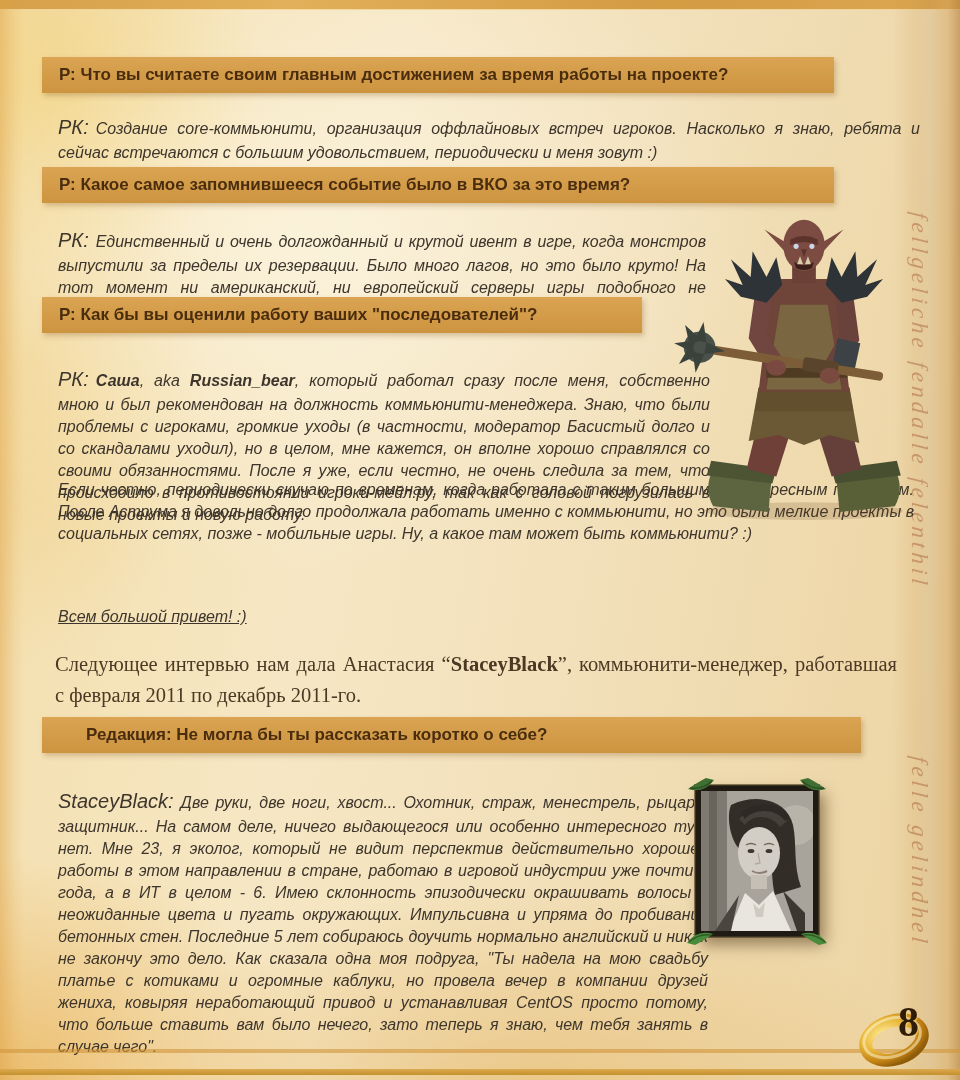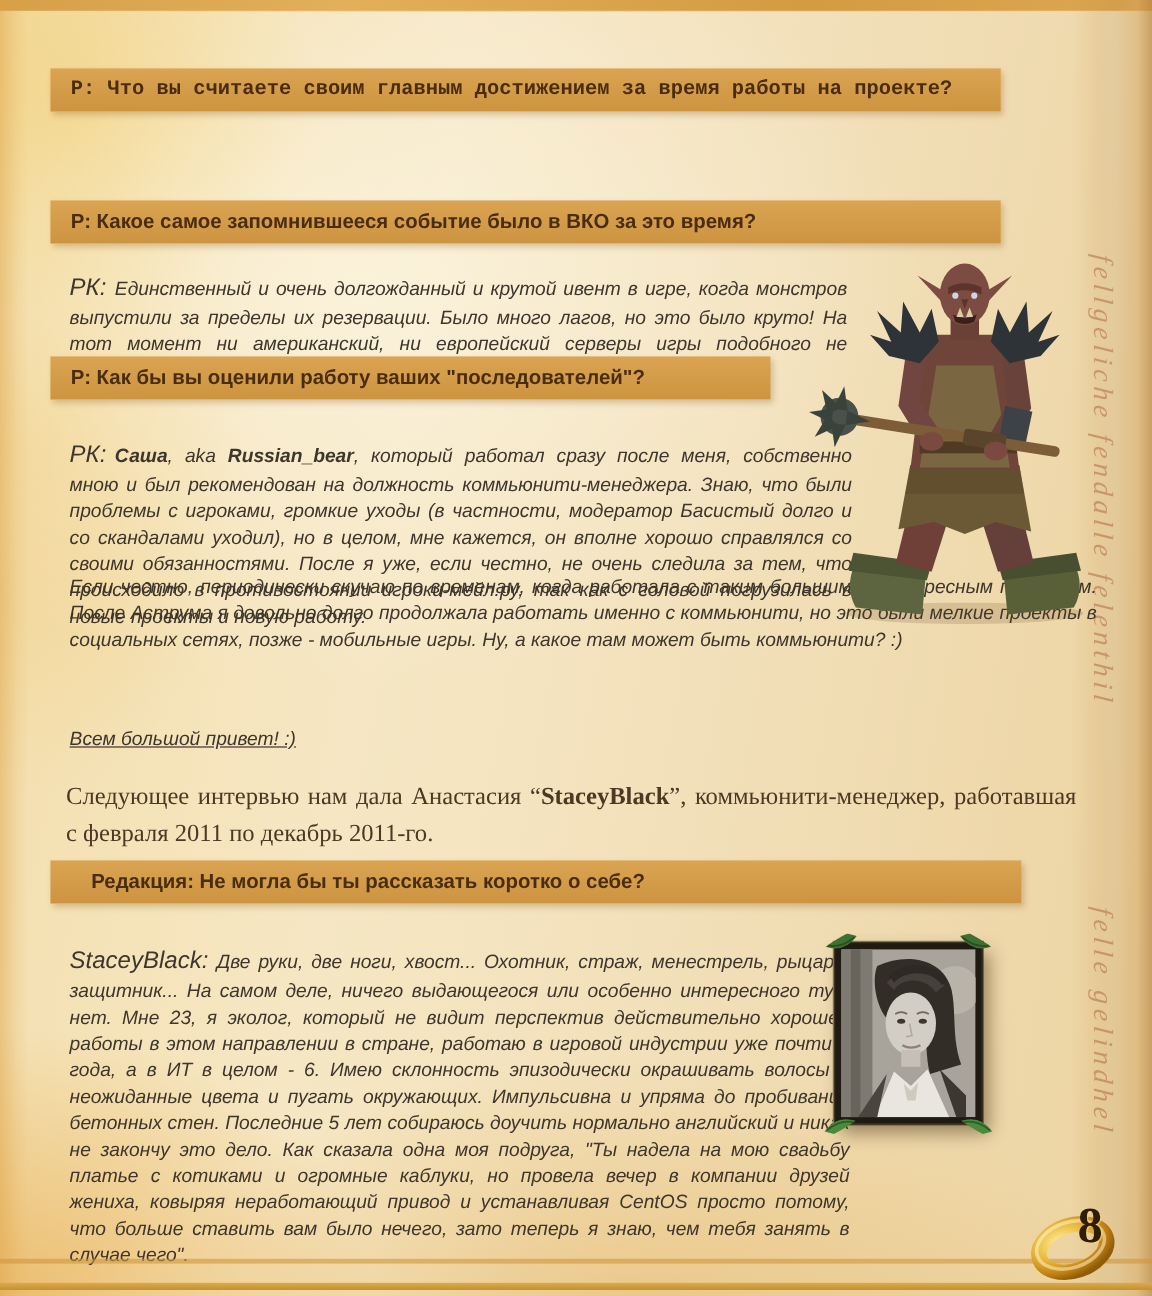--- a/index.html
+++ b/index.html
@@ -62,39 +62,42 @@
 
 <div id="page">
 
   <div class="top-strip"></div>
   <div class="left-band"></div>
   <div class="right-edge"></div>
 
   <div class="decor-script" style="left:906px;top:212px;height:450px;">fellgeliche fendalle felenthil</div>
   <div class="decor-script" style="left:906px;top:756px;height:240px;">felle gelindhel</div>
 
-  <div class="qbar" style="left:42px;top:57px;width:775px;font-family:Liberation Mono, monospace;">Р: Что вы считаете своим главным достижением за время работы на проекте?</div>
+  <div class="qbar" style="left:42px;top:57px;width:775px;">Р: Что вы считаете своим главным достижением за время работы на проекте?</div>
+  <p class="para" style="left:58px;top:98px;width:862px;">
+    <span class="speaker">РК:</span><span>Создание core-коммьюнити, организация оффлайновых встреч игроков. Насколько я знаю, ребята и сейчас встречаются с большим удовольствием, периодически и меня зовут :)</span>
+  </p>
 
   <div class="qbar" style="left:42px;top:167px;width:775px;">Р: Какое самое запомнившееся событие было в ВКО за это время?</div>
   <p class="para" style="left:58px;top:211px;width:648px;">
     <span class="speaker">РК:</span><span>Единственный и очень долгожданный и крутой ивент в игре, когда монстров выпустили за пределы их резервации. Было много лагов, но это было круто! На тот момент ни американский, ни европейский серверы игры подобного не проводили. Мы получили по башке от разработчиков, но оно того стоило :)</span>
   </p>
 
   <div class="qbar" style="left:42px;top:297px;width:583px;">Р: Как бы вы оценили работу ваших "последователей"?</div>
   <p class="para" style="left:58px;top:350px;width:652px;">
     <span class="speaker">РК:</span><b class="bname">Саша</b><span>, aka </span><b class="bname">Russian_bear</b><span>, который работал сразу после меня, собственно мною и был рекомендован на должность коммьюнити-менеджера. Знаю, что были проблемы с игроками, громкие уходы (в частности, модератор Басистый долго и со скандалами уходил), но в целом, мне кажется, он вполне хорошо справлялся со своими обязанностями. После я уже, если честно, не очень следила за тем, что происходило в противостоянии игроки-мейл.ру, так как с головой погрузилась в новые проекты и новую работу.</span>
   </p>
   <p class="para" style="left:58px;top:469px;width:856px;margin-top:10px;">Если честно, периодически скучаю по временам, когда работала с таким большим и интересным проектом. После Аструма я довольно долго продолжала работать именно с коммьюнити, но это были мелкие проекты в социальных сетях, позже - мобильные игры. Ну, а какое там может быть коммьюнити? :)</p>
   <p class="para" style="left:58px;top:590px;width:500px;text-decoration:underline;">Всем большой привет! :)</p>
 
   <p class="transition" style="left:55px;top:636px;width:842px;">
     <span>Следующее интервью нам дала Анастасия “</span><b>StaceyBlack</b><span>”, коммьюнити-менеджер, работавшая с февраля 2011 по декабрь 2011-го.</span>
   </p>
 
-  <div class="qbar" style="left:42px;top:717px;width:775px;padding-left:34px;">Редакция: Не могла бы ты рассказать коротко о себе?</div>
+  <div class="qbar" style="left:42px;top:717px;width:775px;padding-left:44px;">Редакция: Не могла бы ты рассказать коротко о себе?</div>
   <p class="para" style="left:58px;top:772px;width:650px;">
     <span class="speaker">StaceyBlack:</span><span>Две руки, две ноги, хвост... Охотник, страж, менестрель, рыцарь, защитник... На самом деле, ничего выдающегося или особенно интересного тут нет. Мне 23, я эколог, который не видит перспектив действительно хорошей работы в этом направлении в стране, работаю в игровой индустрии уже почти 3 года, а в ИТ в целом - 6. Имею склонность эпизодически окрашивать волосы в неожиданные цвета и пугать окружающих. Импульсивна и упряма до пробивания бетонных стен. Последние 5 лет собираюсь доучить нормально английский и никак не закончу это дело.  Как сказала одна моя подруга, "Ты надела на мою свадьбу платье с котиками и огромные каблуки, но провела вечер в компании друзей жениха, ковыряя неработающий привод и устанавливая CentOS просто потому, что больше ставить вам было нечего, зато теперь я знаю, чем тебя занять в случае чего".</span>
   </p>
 
   <svg class="orc" viewBox="0 0 300 330" aria-hidden="true">
     <ellipse cx="150" cy="321" rx="100" ry="9" fill="rgba(100,65,25,0.18)"></ellipse>
     <path d="M62 272 L118 280 L114 322 L58 316 C50 302 52 286 62 272 Z" fill="#5d6540"></path>
     <path d="M56 270 L122 279 L118 293 L52 285 Z" fill="#4c5434"></path>
     <path d="M238 272 L182 280 L186 322 L242 316 C250 302 248 286 238 272 Z" fill="#596038"></path>
     <path d="M244 270 L178 279 L182 293 L248 285 Z" fill="#484f30"></path>

